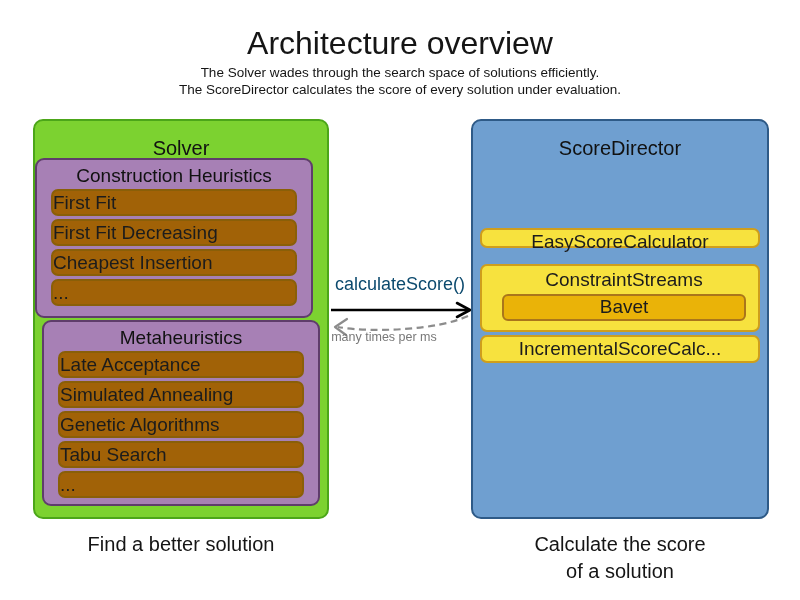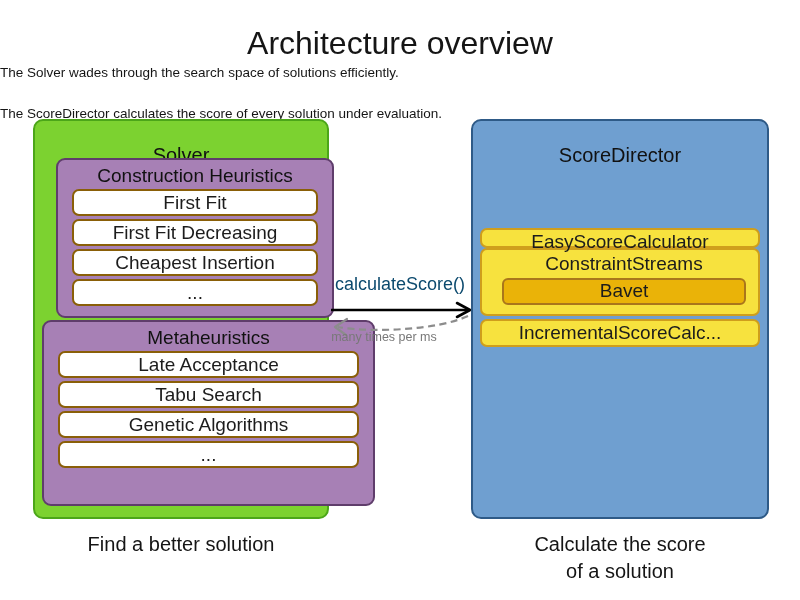--- a/index.html
+++ b/index.html
@@ -3,46 +3,46 @@
 <meta charset="utf-8">
 <style>
   html,body{margin:0;padding:0;background:#ffffff;}
   .canvas{
     position:relative;width:800px;height:600px;background:#ffffff;overflow:hidden;
     font-family:"Liberation Sans","DejaVu Sans",sans-serif;color:#111;
   }
   
   .page-title{position:absolute;top:26px;left:0;width:800px;text-align:center;
     font-size:32px;line-height:34px;color:#151515;}
-  .subtitle{position:absolute;left:0;width:800px;text-align:left;
+  .subtitle{position:absolute;left:0;width:800px;text-align:center;
     font-size:13.5px;line-height:17px;color:#151515;}
   .subtitle-1{top:64px;}
-  .subtitle-2{top:81px;margin-top:24px;}
+  .subtitle-2{top:81px;}
 
   
   .big-box{position:absolute;top:119px;height:400px;border-radius:10px;box-sizing:border-box;}
   .solver-box{left:33px;width:296px;background:#7cd230;border:2px solid #4ca619;}
   .director-box{left:471px;width:298px;background:#6f9fd0;border:2px solid #2e5a87;}
-  .big-box-title{width:100%;text-align:center;font-size:20px;line-height:24px;padding-top:22px;}
+  .big-box-title{width:100%;text-align:center;font-size:20px;line-height:24px;padding-top:15px;}
 
   
   .group{position:absolute;box-sizing:border-box;background:#a780b5;border:2px solid #5f3d6b;
     border-radius:9px;padding:2px 14px 0 14px;}
-  .group-ch{left:21px;top:37px;width:278px;height:160px;}
-  .group-mh{left:7px;top:199px;width:333px;height:186px;}
+  .group-ch{left:0;top:37px;width:278px;height:160px;}
+  .group-mh{left:7px;top:199px;width:278px;height:186px;}
   .group-title{text-align:center;font-size:19px;line-height:27px;height:27px;color:#111;}
-  .item{box-sizing:border-box;height:27px;margin-bottom:3px;background:#ffffff;
-    border:2px solid #8a5f08;border-radius:7px;text-align:center;
+  .item{box-sizing:border-box;height:27px;margin-bottom:3px;background:#a16207;
+    border:2px solid #8a5f08;border-radius:7px;text-align:left;
     font-size:19px;line-height:23px;color:#1c1c1c;}
 
   
   .calc-stack{position:absolute;left:7px;right:7px;top:107px;}
   .calc{box-sizing:border-box;background:#f7e23e;border:2px solid #cf9e1c;border-radius:7px;
     text-align:center;font-size:19px;color:#1c1c1c;}
-  .calc-easy{height:20px;line-height:24px;margin-bottom:0;}
+  .calc-easy{height:20px;line-height:24px;margin-bottom:16px;}
   .calc-cs{height:68px;margin-bottom:3px;padding-left:8px;}
   .calc-cs-title{line-height:27px;height:27px;}
   .calc-inc{height:28px;line-height:24px;}
   .bavet{box-sizing:border-box;height:27px;margin:1px 12px 0 12px;background:#eab308;
     border:2px solid #aa761b;border-radius:6px;text-align:center;
     font-size:19px;line-height:22px;color:#1c1c1c;}
 
   
   .call-label{position:absolute;left:310px;top:274px;width:180px;text-align:center;
     font-size:18px;line-height:20px;color:#0c4a6e;}
@@ -71,22 +71,23 @@
       <div class="group-title">Construction Heuristics</div>
       <div class="item">First Fit</div>
       <div class="item">First Fit Decreasing</div>
       <div class="item">Cheapest Insertion</div>
       <div class="item">...</div>
     </div>
 
     <div class="group group-mh">
       <div class="group-title">Metaheuristics</div>
       <div class="item">Late Acceptance</div>
+      <div class="item">Simulated Annealing</div>
+      <div class="item">Genetic Algorithms</div>
       <div class="item">Tabu Search</div>
-      <div class="item">Genetic Algorithms</div>
       <div class="item">...</div>
     </div>
   </div>
 
   <div class="call-label">calculateScore()</div>
   <svg class="arrows" width="160" height="65" viewBox="320 290 160 65" xmlns="http://www.w3.org/2000/svg">
     <g>
       <line x1="331" y1="310" x2="469" y2="310" stroke="#000000" stroke-width="2.6"></line>
       <polyline points="457,303 470,310 457,317" fill="none" stroke="#000000" stroke-width="2.6" stroke-linecap="round" stroke-linejoin="round"></polyline>
     </g>

